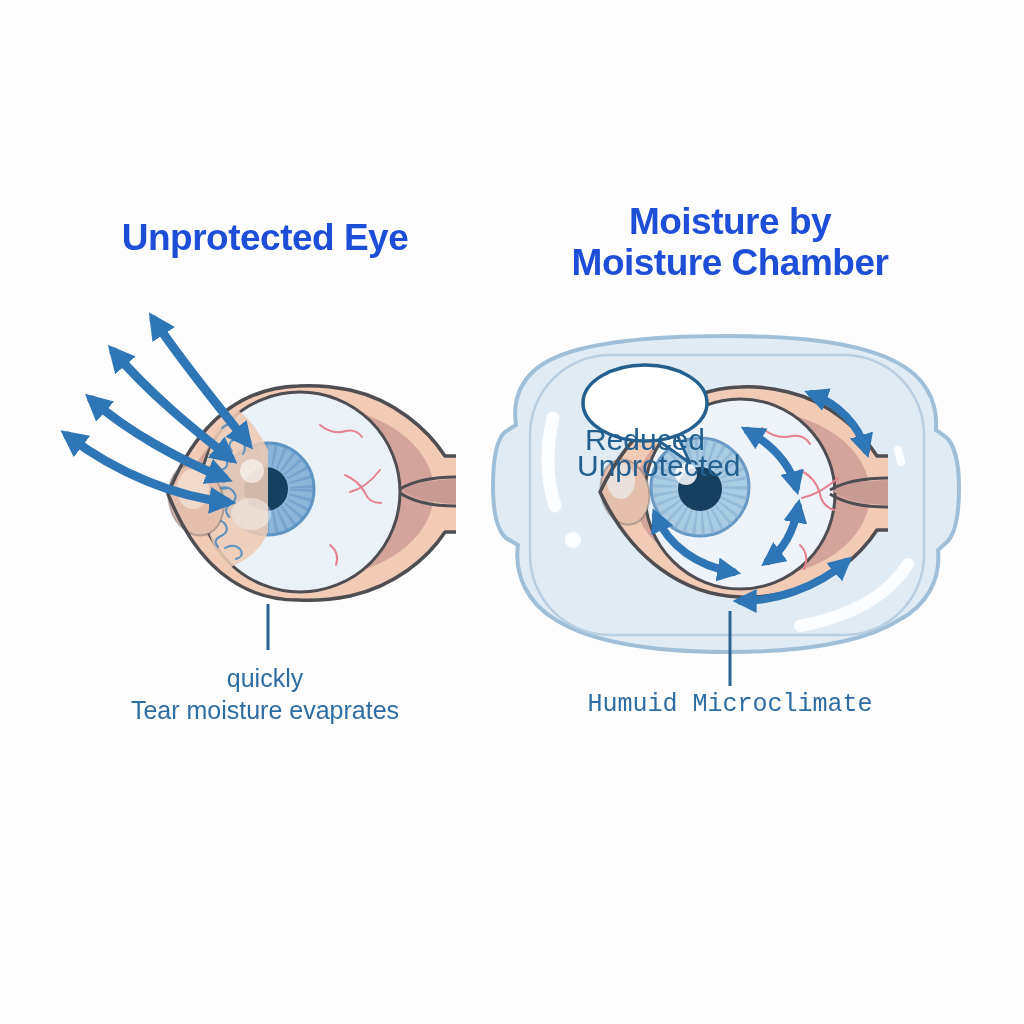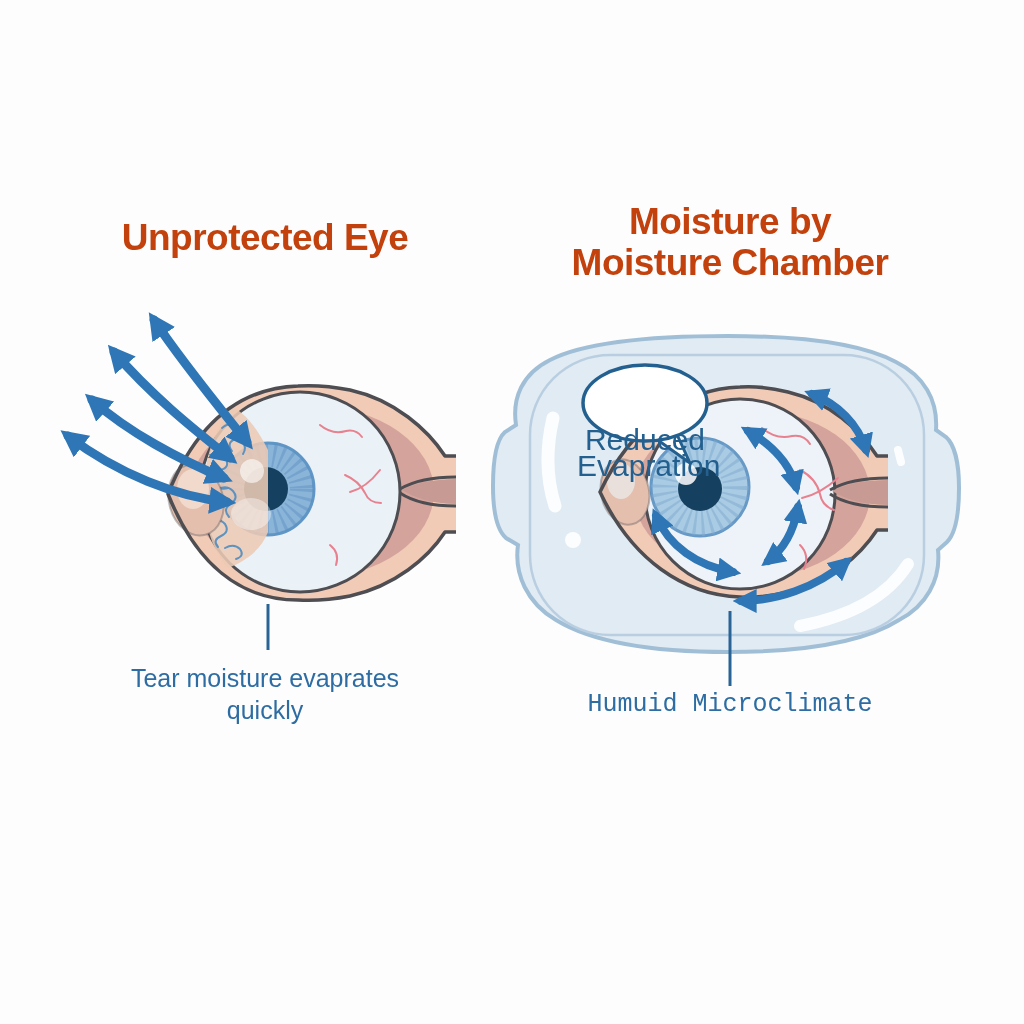--- a/index.html
+++ b/index.html
@@ -1,20 +1,20 @@
 <!DOCTYPE html>
 <html><head>
 <meta charset="utf-8">
 <style>
   html,body{margin:0;padding:0;background:#ffffff;}
   #canvas{position:relative;width:1024px;height:1024px;background:#fdfdfd;overflow:hidden;
           font-family:"Liberation Sans", sans-serif;}
   #diagram-svg{position:absolute;left:0;top:0;z-index:1;}
   .overlay{position:absolute;z-index:2;text-align:center;}
-  .title{font-weight:700;font-size:37px;letter-spacing:-0.5px;color:#c2410c;line-height:41px;text-align:center;}
+  .title{font-weight:700;font-size:37px;letter-spacing:-0.5px;color:#1d4ed8;line-height:41px;text-align:center;}
   #title-left{left:95px;top:217px;width:340px;}
   #title-right{left:528px;top:201px;width:404px;}
   .caption{font-weight:400;font-size:25px;color:#2e6da3;line-height:32px;}
   #caption-left{left:95px;top:662px;width:340px;}
   #caption-right{left:555px;top:689px;width:350px;font-family:Liberation Mono, monospace;}
   #bubble-text{left:577px;top:379px;width:136px;font-size:30px;font-weight:500;
                color:#23608f;line-height:26px;margin-top:48px;}
   .line{display:block;}
 </style>
 </head>
@@ -135,23 +135,23 @@
 
   <div class="overlay title" id="title-left">Unprotected Eye</div>
 
   <div class="overlay title" id="title-right">
     <span class="line">Moisture by</span>
     <span class="line">Moisture Chamber</span>
   </div>
 
   <div class="overlay" id="bubble-text">
     <span class="line">Reduced</span>
-    <span class="line">Evapration</span>
+    <span class="line">Unprotected</span>
   </div>
 
   <div class="overlay caption" id="caption-left">
+    <span class="line">quickly</span>
     <span class="line">Tear moisture evaprates</span>
-    <span class="line">quickly</span>
   </div>
 
   <div class="overlay caption" id="caption-right">Humuid Microclimate</div>
 
 </div>
 
 </body></html>

